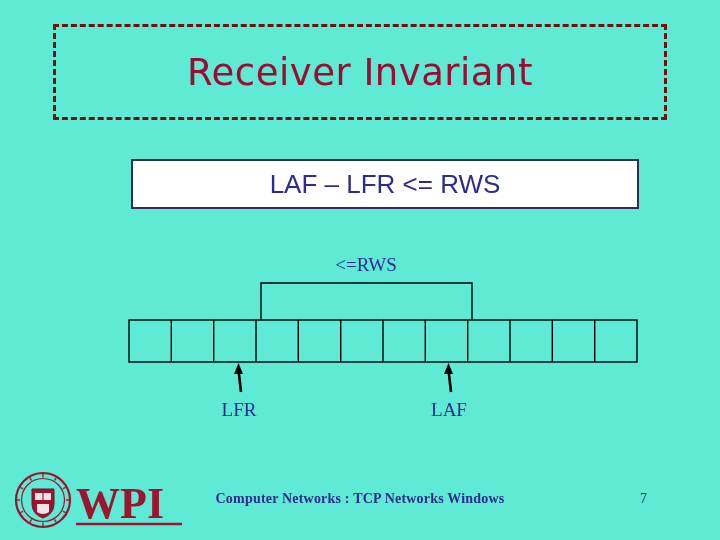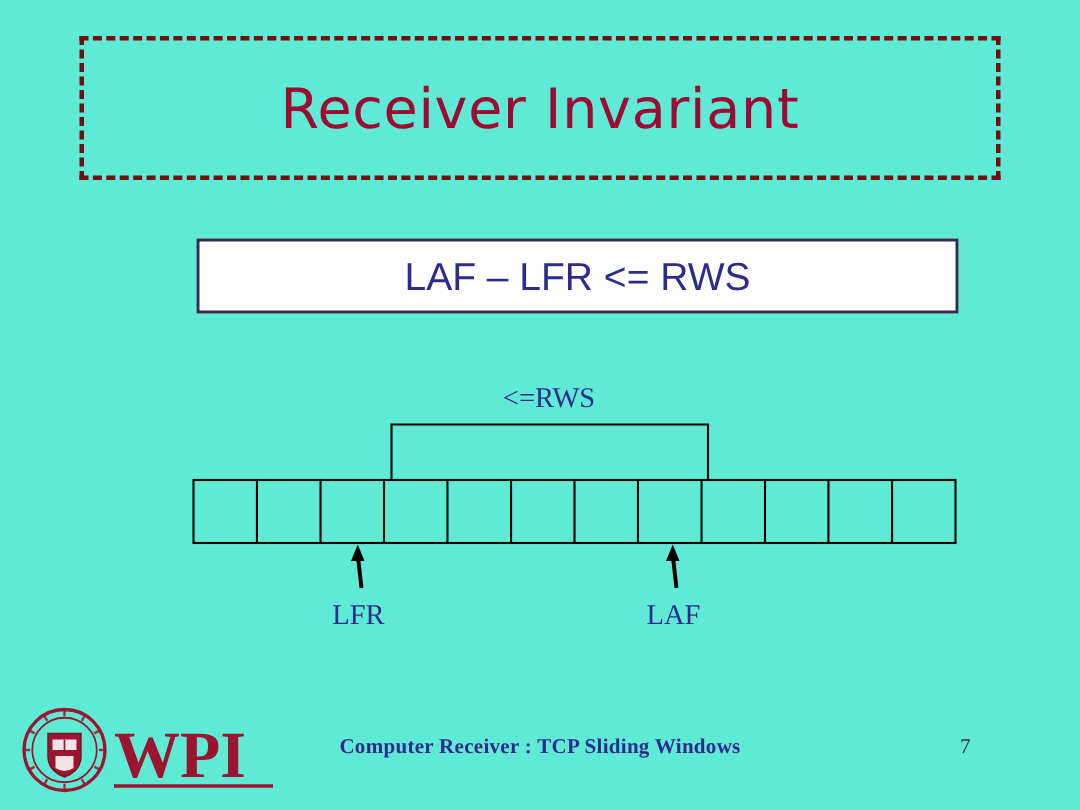--- a/index.html
+++ b/index.html
@@ -205,18 +205,18 @@
           <line x1="29" y1="22" x2="29" y2="29" stroke="#9c1530" stroke-width="1.1"></line>
           <path d="M 23 33 L 35 33 L 35 41 Q 29 45 23 41 Z" fill="#ffffff" opacity="0.88"></path>
         </g>
 
         <text x="62" y="47" font-family="Liberation Serif, serif" font-weight="bold" font-size="44" fill="#9c1530">WPI</text>
 
         <line x1="62" y1="53" x2="168" y2="53" stroke="#9c1530" stroke-width="2.4"></line>
       </svg>
     </div>
 
-    <div id="footer-text">Computer Receiver : TCP Sliding Windows</div>
+    <div id="footer-text">Computer Networks : TCP Networks Windows</div>
 
     <div id="page-number">7</div>
   </div>
 
 </div>
 
 </body></html>

